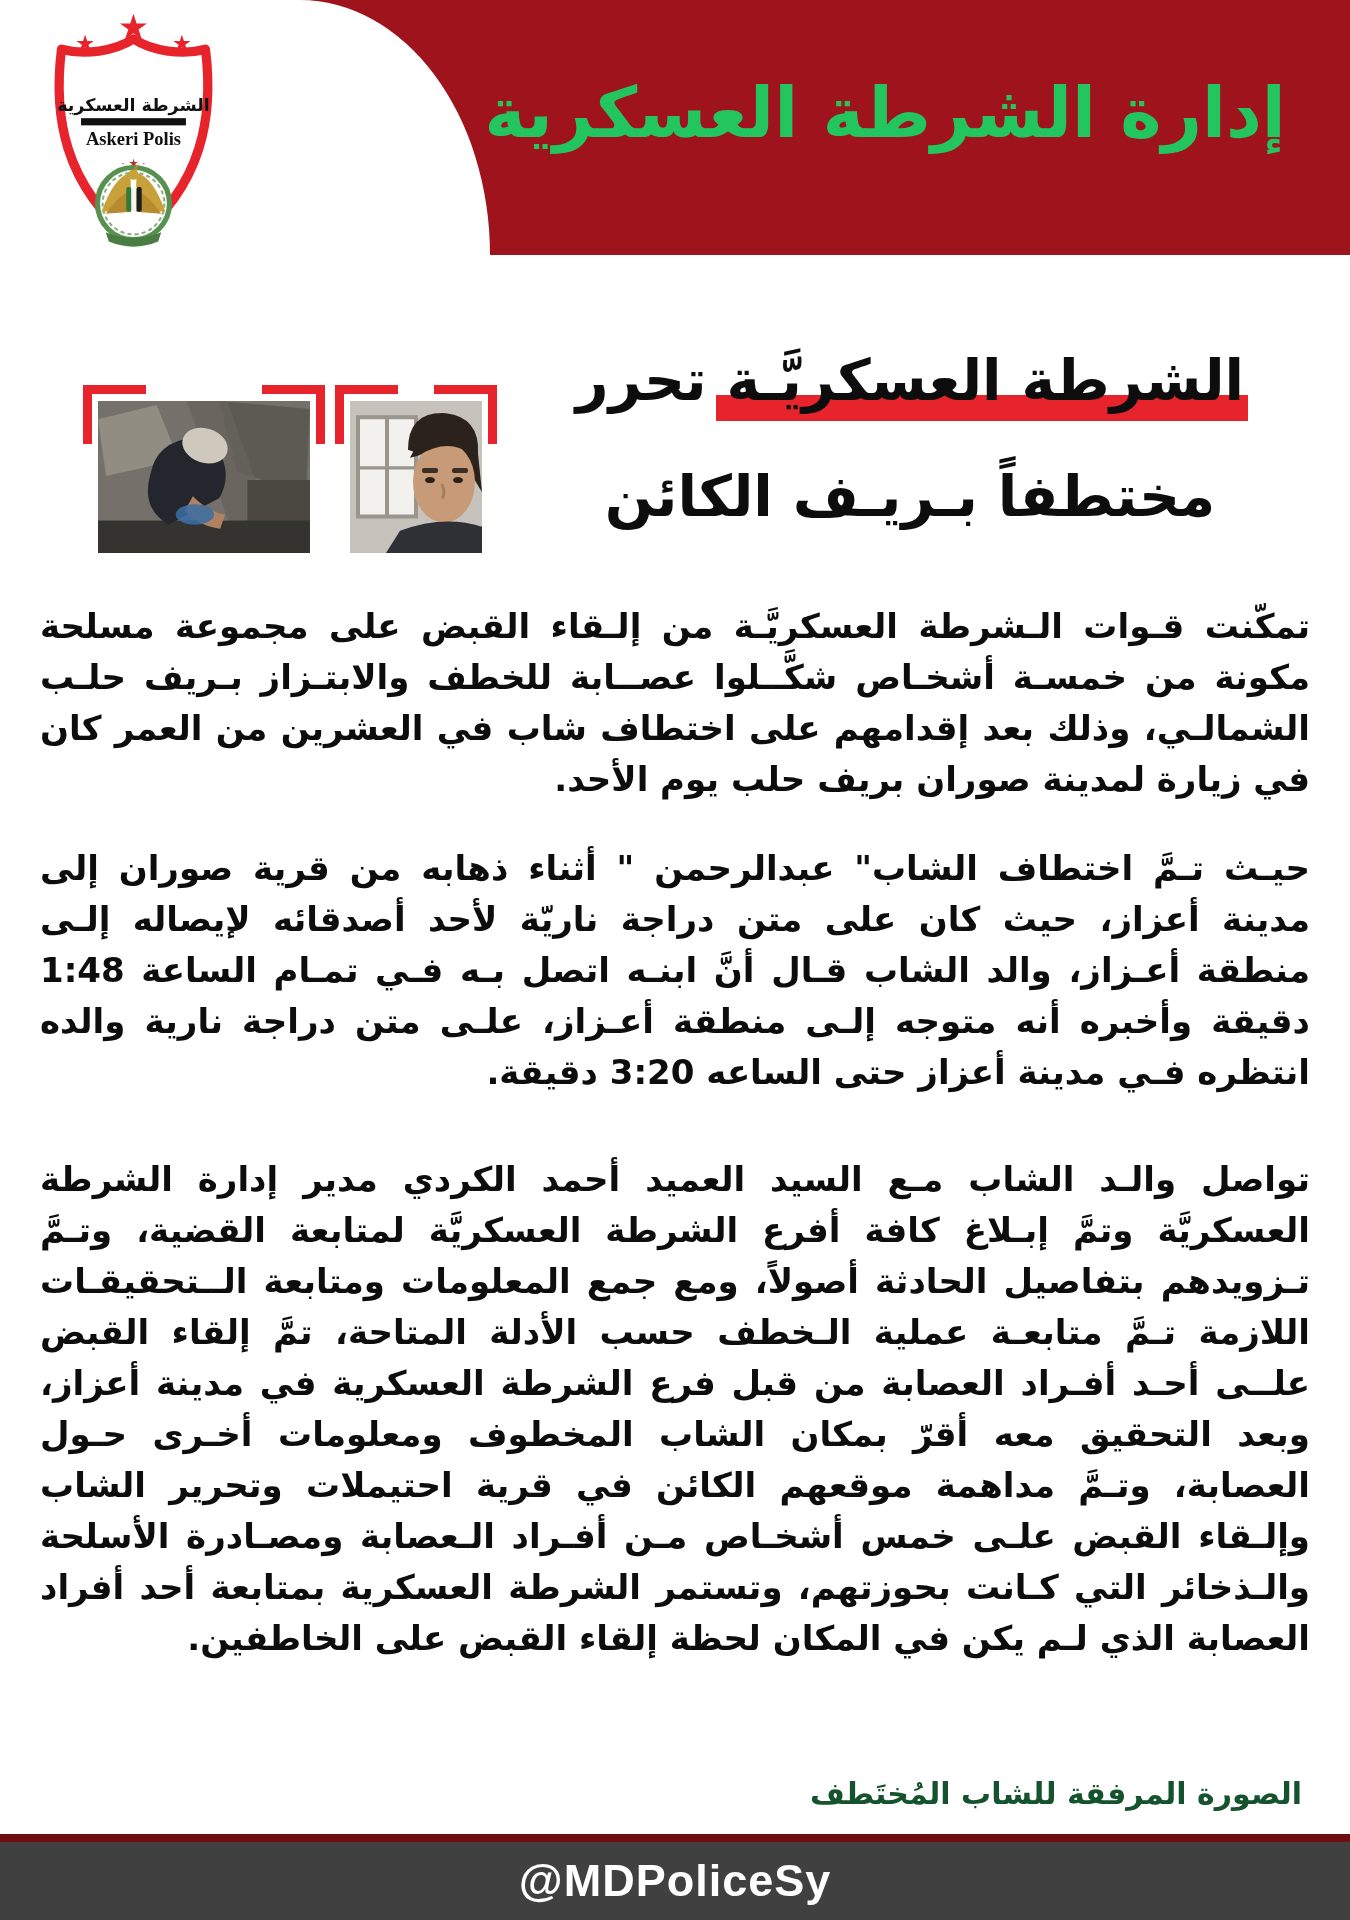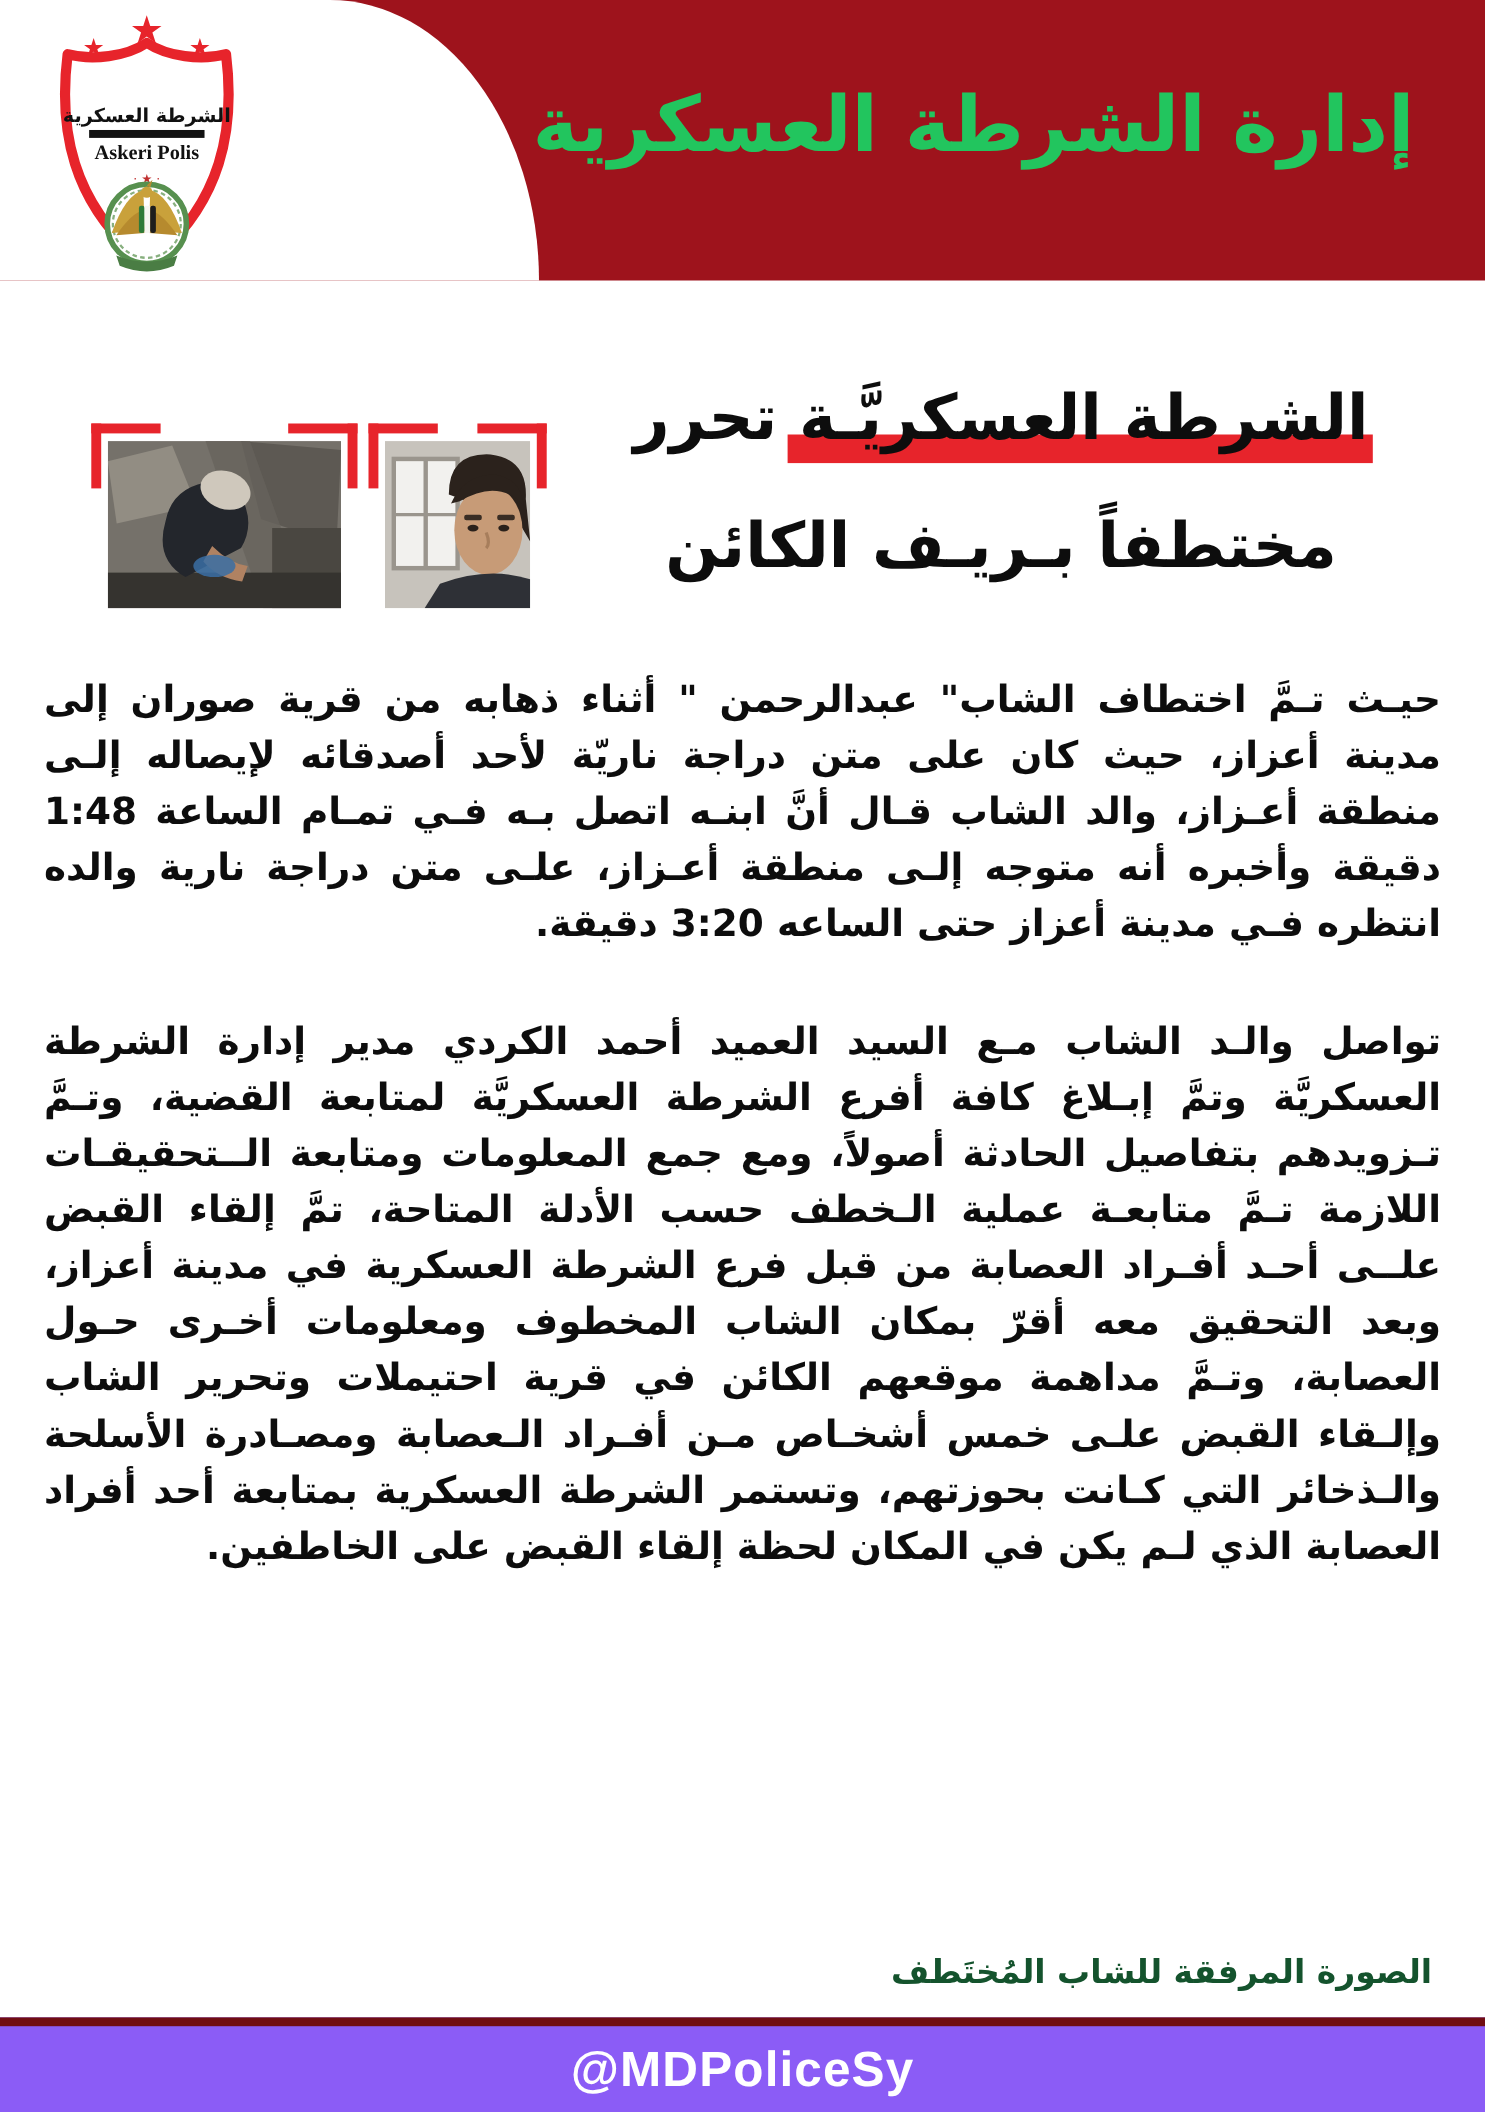--- a/index.html
+++ b/index.html
@@ -44,21 +44,21 @@
   .p1{margin-top:28px !important;}
   .p2{margin-top:38px !important;}
   .p3{margin-top:92px !important;}
   .p4{margin-top:56px !important;}
   .caption{
     position:absolute;right:48px;top:1776px;direction:rtl;
     font-size:30px;font-weight:bold;color:#14532d;
   }
   
   .footer{
-    position:absolute;left:0;right:0;bottom:0;height:78px;background:#8b5cf6;
+    position:absolute;left:0;right:0;bottom:0;height:78px;background:#404040;
     border-top:8px solid #700d12;display:flex;align-items:center;justify-content:center;
   }
   .footer .handle{
     color:#ffffff;font-size:45px;font-weight:bold;letter-spacing:1px;
     font-family:"Liberation Sans","DejaVu Sans",sans-serif;
   }
 </style>
 </head>
 <body>
 
@@ -159,20 +159,21 @@
     <div class="headline">
       <div class="line1">
         <span class="underlined">الشرطة العسكريَّـة</span>
         <span>تحرر</span>
       </div>
       <div class="line2">مختطفاً بـريـف الكائن</div>
     </div>
   </div>
 
   <div class="body-text">
+    <p class="p1">تمكّنت قـوات الـشرطة العسكريَّـة من إلـقاء القبض على مجموعة مسلحة مكونة من خمسـة أشخـاص شكَّــلوا عصــابة للخطف والابتـزاز بـريف حلـب الشمالـي، وذلك بعد إقدامهم على اختطاف شاب في العشرين من العمر كان في زيارة لمدينة صوران بريف حلب يوم الأحد.</p>
     <p class="p2">حيـث تـمَّ اختطاف الشاب" عبدالرحمن " أثناء ذهابه من قرية صوران إلى مدينة أعزاز، حيث كان على متن دراجة ناريّة لأحد أصدقائه لإيصاله إلـى منطقة أعـزاز، والد الشاب قـال أنَّ ابنـه اتصل بـه فـي تمـام الساعة 1:48 دقيقة وأخبره أنه متوجه إلـى منطقة أعـزاز، علـى متن دراجة نارية والده انتظره فـي مدينة أعزاز حتى الساعه 3:20 دقيقة.</p>
     <p class="p4">تواصل والـد الشاب مـع السيد العميد أحمد الكردي مدير إدارة الشرطة العسكريَّة وتمَّ إبـلاغ كافة أفرع الشرطة العسكريَّة لمتابعة القضية، وتـمَّ تـزويدهم بتفاصيل الحادثة أصولاً، ومع جمع المعلومات ومتابعة الــتحقيقـات اللازمة تـمَّ متابعـة عملية الـخطف حسب الأدلة المتاحة، تمَّ إلقاء القبض علــى أحـد أفـراد العصابة من قبل فرع الشرطة العسكرية في مدينة أعزاز، وبعد التحقيق معه أقرّ بمكان الشاب المخطوف ومعلومات أخـرى حـول العصابة، وتـمَّ مداهمة موقعهم الكائن في قرية احتيملات وتحرير الشاب وإلـقاء القبض علـى خمس أشخـاص مـن أفـراد الـعصابة ومصـادرة الأسلحة والـذخائر التي كـانت بحوزتهم، وتستمر الشرطة العسكرية بمتابعة أحد أفراد العصابة الذي لـم يكن في المكان لحظة إلقاء القبض على الخاطفين.</p>
   </div>
 
   <div class="caption">الصورة المرفقة للشاب المُختَطف</div>
 
   <div class="footer">
     <span class="handle">@MDPoliceSy</span>
   </div>
 

